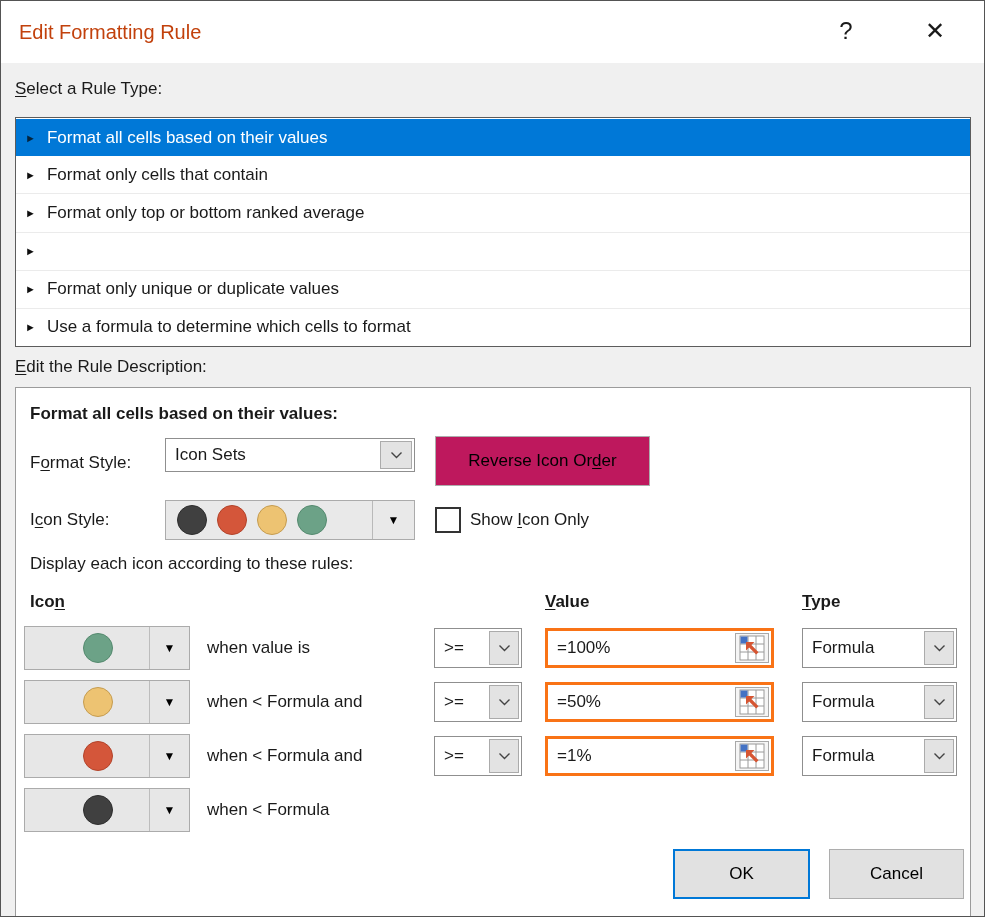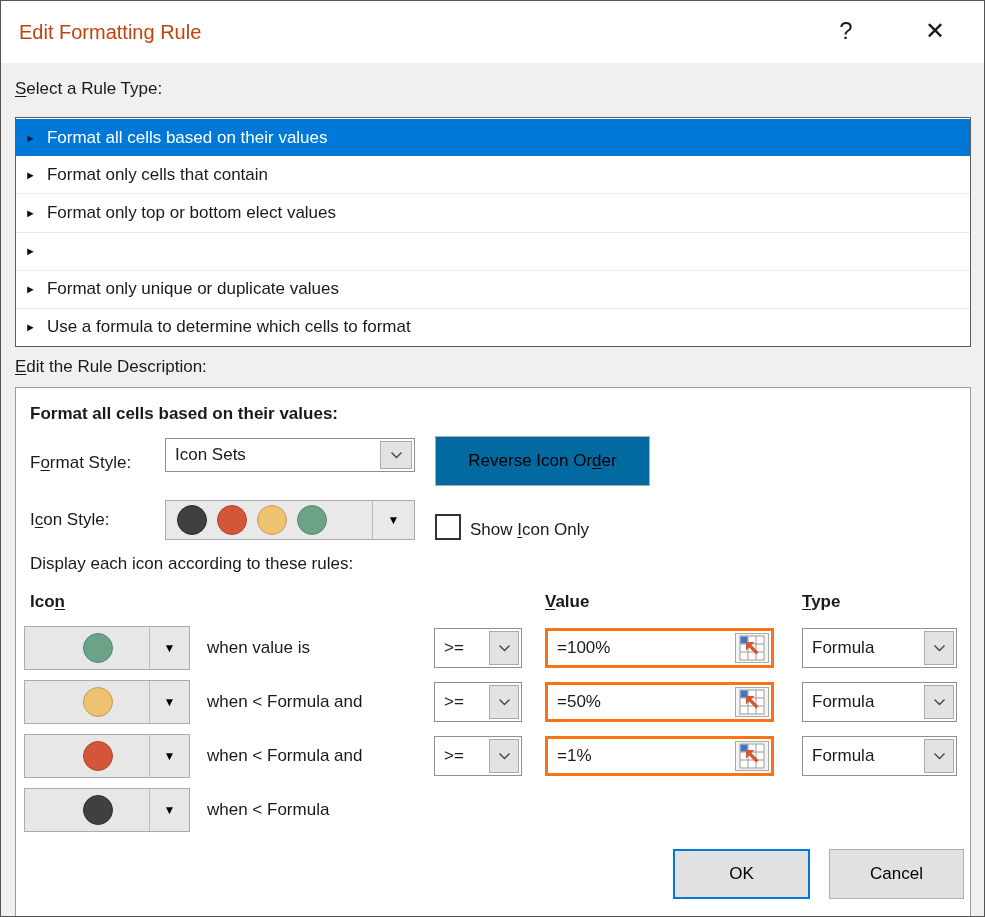--- a/index.html
+++ b/index.html
@@ -45,37 +45,37 @@
   .w-select .sel-text { position:absolute; left:9px; top:0; bottom:0; display:flex; align-items:center; font-size:17px; }
   .chev-box {
     position:absolute; right:2px; top:2px; bottom:2px; width:30px;
     background:#e3e3e3; border:1px solid #ababab;
     display:flex; align-items:center; justify-content:center;
   }
   .fs-select { left:149px; top:50px; width:250px; height:34px; }
   .fs-select .chev-box { width:32px; }
   .reverse-btn {
     position:absolute; left:419px; top:48px; width:215px; height:50px;
-    background:#0369a1; border:1px solid #adadad;
+    background:#be185d; border:1px solid #adadad;
     font-size:17px; display:flex; align-items:center; justify-content:center;
   }
   
   .iconstyle-dd {
     position:absolute; left:149px; top:112px; width:250px; height:40px;
     background:#e9e9e9; border:1px solid #ababab;
     display:flex; align-items:center; padding-left:11px;
   }
   .iconstyle-dd .circle { margin-right:10px; }
   .iconstyle-dd .dd-arrow-zone {
     position:absolute; right:0; top:0; bottom:0; width:42px;
     border-left:1px solid #b9b9b9; display:flex; align-items:center; justify-content:center;
   }
   .circle { width:30px; height:30px; border-radius:50%; border:1px solid transparent; }
   .arrow-glyph { font-size:12px; color:#000; }
-  .checkbox-row { position:absolute; left:419px; top:112px; height:40px; display:flex; align-items:flex-end; }
+  .checkbox-row { position:absolute; left:419px; top:112px; height:40px; display:flex; align-items:center; }
   .checkbox { width:26px; height:26px; background:#ffffff; border:2px solid #333333; margin-right:9px; }
   .checkbox-label { font-size:17px; }
   .rules-intro { position:absolute; left:14px; top:166px; font-size:17px; }
   
   .rules-header { position:absolute; left:8px; top:204px; width:940px; height:24px; font-size:17px; font-weight:bold; }
   .col-icon  { position:absolute; left:6px; }
   .col-value { position:absolute; left:521px; }
   .col-type  { position:absolute; left:778px; }
   .rule-row { position:absolute; left:8px; width:940px; height:44px; }
   .row-1 { top:238px; } .row-2 { top:292px; } .row-3 { top:346px; } .row-4 { top:400px; }
@@ -125,21 +125,21 @@
     <div class="rule-item selected">
       <span class="bullet">►</span>
       <span>Format all cells based on their values</span>
     </div>
     <div class="rule-item">
       <span class="bullet">►</span>
       <span>Format only cells that contain</span>
     </div>
     <div class="rule-item">
       <span class="bullet">►</span>
-      <span>Format only top or bottom elect values</span>
+      <span>Format only top or bottom ranked average</span>
     </div>
     <div class="rule-item">
       <span class="bullet">►</span>
     </div>
     <div class="rule-item">
       <span class="bullet">►</span>
       <span>Format only unique or duplicate values</span>
     </div>
     <div class="rule-item">
       <span class="bullet">►</span>

